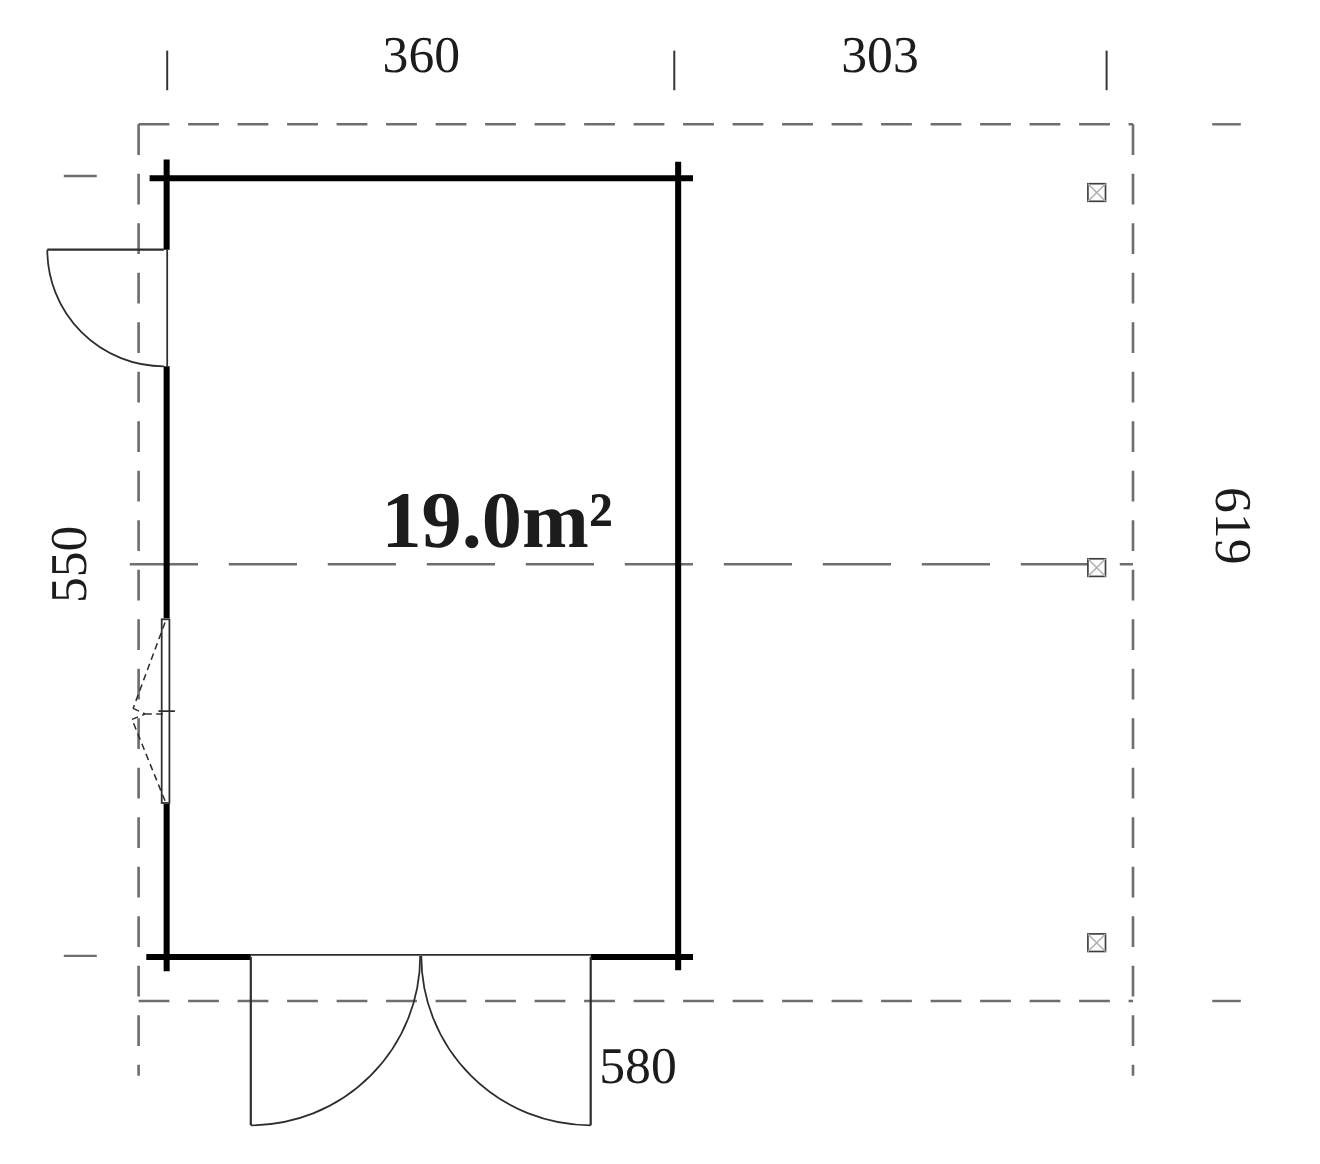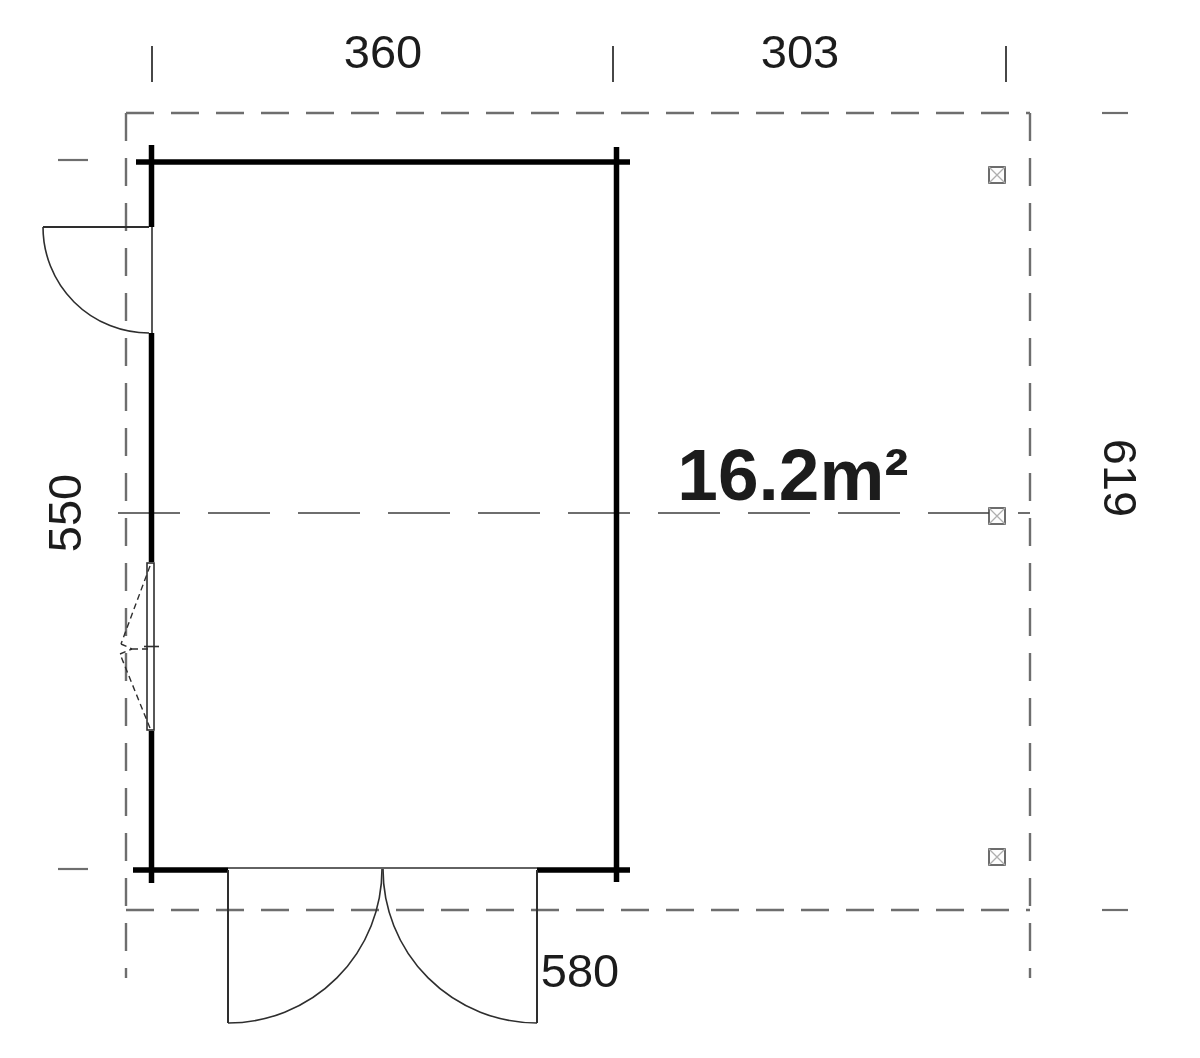--- a/index.html
+++ b/index.html
@@ -4,21 +4,21 @@
 <style>
   :root{
     --background:#ffffff; --wall:#000000; --dash-line:#6e6e6e;
     --thin-line:#2e2e2e; --tick:#333333; --post-stroke:#3c3c3c;
     --post-cross:#aeaeae; --text:#1c1c1c;
   }
   html,body{margin:0;padding:0;background:#fff;}
   .plan{
     position:relative;width:1200px;height:1058px;
     background:var(--background);overflow:hidden;
-    font-family:Liberation Sans, sans-serif;
+    font-family:Liberation Serif, serif;
   }
   .plan svg{position:absolute;left:0;top:0;}
   .wall{stroke:var(--wall);stroke-width:5.5;fill:none;}
   .dash-b{stroke:var(--dash-line);stroke-width:2.4;fill:none;stroke-dasharray:28 17;}
   .dash-c{stroke:var(--dash-line);stroke-width:2.2;fill:none;stroke-dasharray:62 28;}
   .ext{stroke:var(--dash-line);stroke-width:2.2;fill:none;}
   .tick{stroke:var(--tick);stroke-width:1.8;fill:none;}
   .thin{stroke:var(--thin-line);stroke-width:1.6;fill:none;}
   .thin2{stroke:var(--thin-line);stroke-width:2;fill:none;}
   .winind{stroke:var(--thin-line);stroke-width:1.4;fill:none;stroke-dasharray:6 4;}
@@ -109,16 +109,16 @@
   <div class="lbl dim" style="left:383px;top:51px">360</div>
 
   <div class="lbl dim" style="left:800px;top:51px">303</div>
 
   <div class="lbl dim vert-ccw" style="left:64px;top:513px">550</div>
 
   <div class="lbl dim vert-cw" style="left:1120px;top:478px">619</div>
 
   <div class="lbl dim" style="left:580px;top:970px">580</div>
 
+  <div class="lbl area" style="left:452px;top:473px">19.0m²</div>
 
-  <div class="lbl area" style="left:793px;top:474px">16.2m²</div>
 
 </div>
 
 </body></html>

